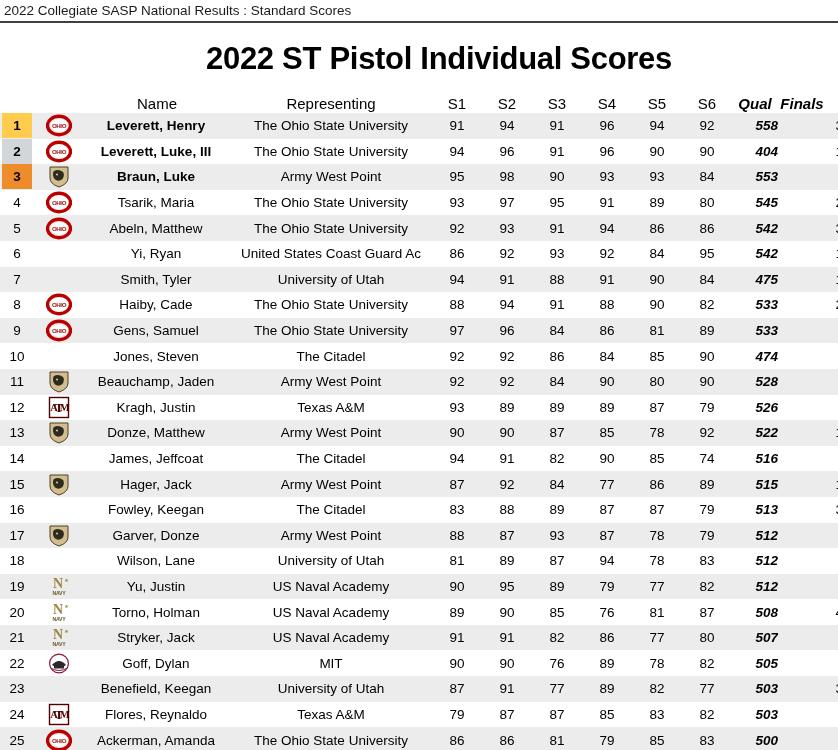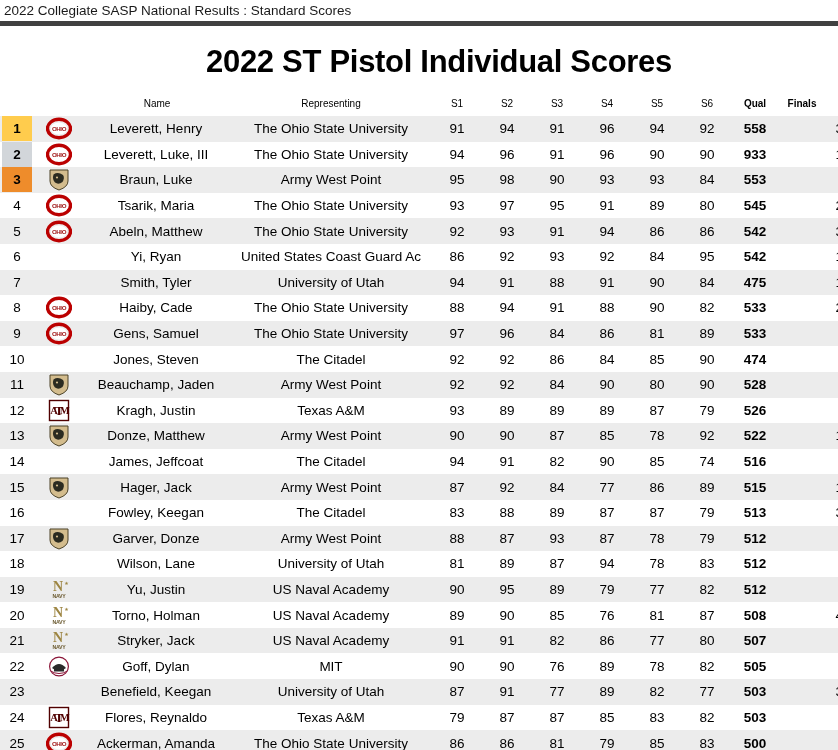--- a/index.html
+++ b/index.html
@@ -17,21 +17,21 @@
   }
 
   
   #breadcrumb-bar {
     height: 21px;
     line-height: 21px;
     padding: 0 0 0 4px;
     font-size: 13.5px;
     color: #1a1a1a;
     background: #ffffff;
-    border-bottom: 5px solid #404040;
+    border-bottom: 2px solid #404040;
     white-space: nowrap;
     overflow: hidden;
   }
 
   
   #page-title {
     text-align: center;
     font-size: 31px;
     font-weight: bold;
     letter-spacing: -0.3px;
@@ -52,32 +52,33 @@
   #scores-table col.c-rank   { width: 34px; }
   #scores-table col.c-logo   { width: 50px; }
   #scores-table col.c-name   { width: 146px; }
   #scores-table col.c-rep    { width: 202px; }
   #scores-table col.c-s      { width: 50px; }
   #scores-table col.c-qual   { width: 46px; }
   #scores-table col.c-finals { width: 48px; }
   #scores-table col.c-x      { width: 38px; }
 
   thead th {
-    font-size: 10px;
+    font-size: 15px;
     font-weight: normal;
     color: #000000;
-    padding: 0 0 7px 0;
+    padding: 0 0 1px 0;
     vertical-align: bottom;
     text-align: center;
   }
   thead th.h-rank,
   thead th.h-logo { }
   thead th.h-qual,
   thead th.h-finals {
     font-weight: bold;
+    font-style: italic;
   }
   thead th.h-x {
     padding-right: 4px;
   }
 
   tbody tr { height: 25.6px; }
   tbody tr.stripe td { background: #ececec; }
   tbody tr.plain  td { background: #ffffff; }
 
   tbody td {
@@ -118,36 +119,37 @@
     height: 23px;
     line-height: 0;
     vertical-align: middle;
   }
   .logo-wrap svg { display: block; }
 
   td.name {
     text-align: center;
     padding-right: 2px;
   }
-  td.name.bold { font-weight: normal; }
+  td.name.bold { font-weight: bold; }
 
   td.rep {
     text-align: center;
     overflow: hidden;
     text-overflow: clip;
     padding: 4px 2px;
   }
 
   td.s {
     text-align: center;
   }
 
   td.qual {
-    text-align: center;
+    text-align: right;
     font-weight: bold;
+    font-style: italic;
   }
 
   td.finals { text-align: center; }
 
   td.x {
     text-align: center;
     padding-right: 4px;
   }
 </style>
 </head>
@@ -222,21 +224,21 @@
       <text x="13" y="14.2" font-family="'Liberation Sans',sans-serif" font-size="6.2" font-weight="bold" fill="#9d1111" text-anchor="middle" letter-spacing="-0.4">OHIO</text>
     </svg></span></td>
         <td class="name bold">Leverett, Luke, III</td>
         <td class="rep">The Ohio State University</td>
         <td class="s">94</td>
         <td class="s">96</td>
         <td class="s">91</td>
         <td class="s">96</td>
         <td class="s">90</td>
         <td class="s">90</td>
-        <td class="qual">933</td>
+        <td class="qual">404</td>
         <td class="finals"></td>
         <td class="x">12</td>
       </tr>
       <tr class="stripe">
         <td class="rank medal">
           <span class="medal-chip" style="background: rgb(238, 140, 43);">3</span>
         </td>
         <td class="logo"><span class="logo-wrap"><svg width="26" height="23" viewBox="0 0 26 23">
       <path d="M4 2 H22 V13 Q22 19 13 22 Q4 19 4 13 Z" fill="#D3BC8D" stroke="#4a4126" stroke-width="1"></path>
       <path d="M7.5 6.5 Q12 3.5 17 7 Q19 10 16.5 14 Q12.5 17 9 14.5 Q6 11 7.5 6.5 Z" fill="#2b2b20"></path>

